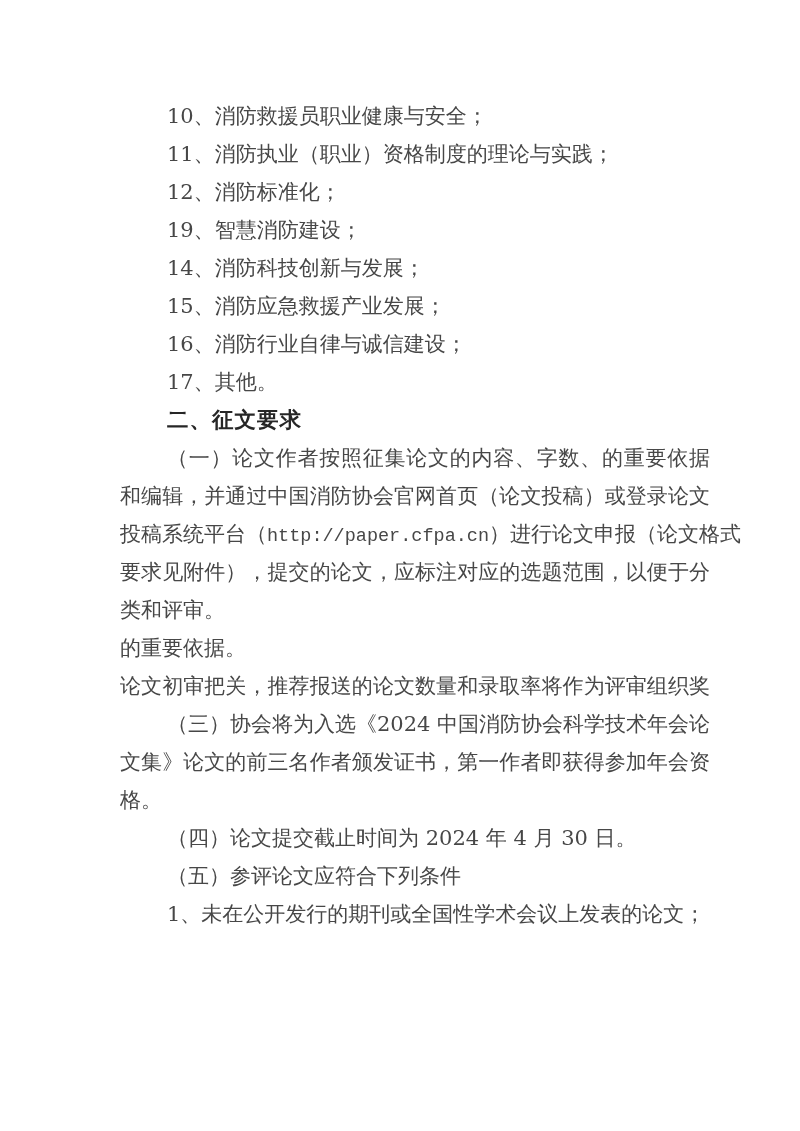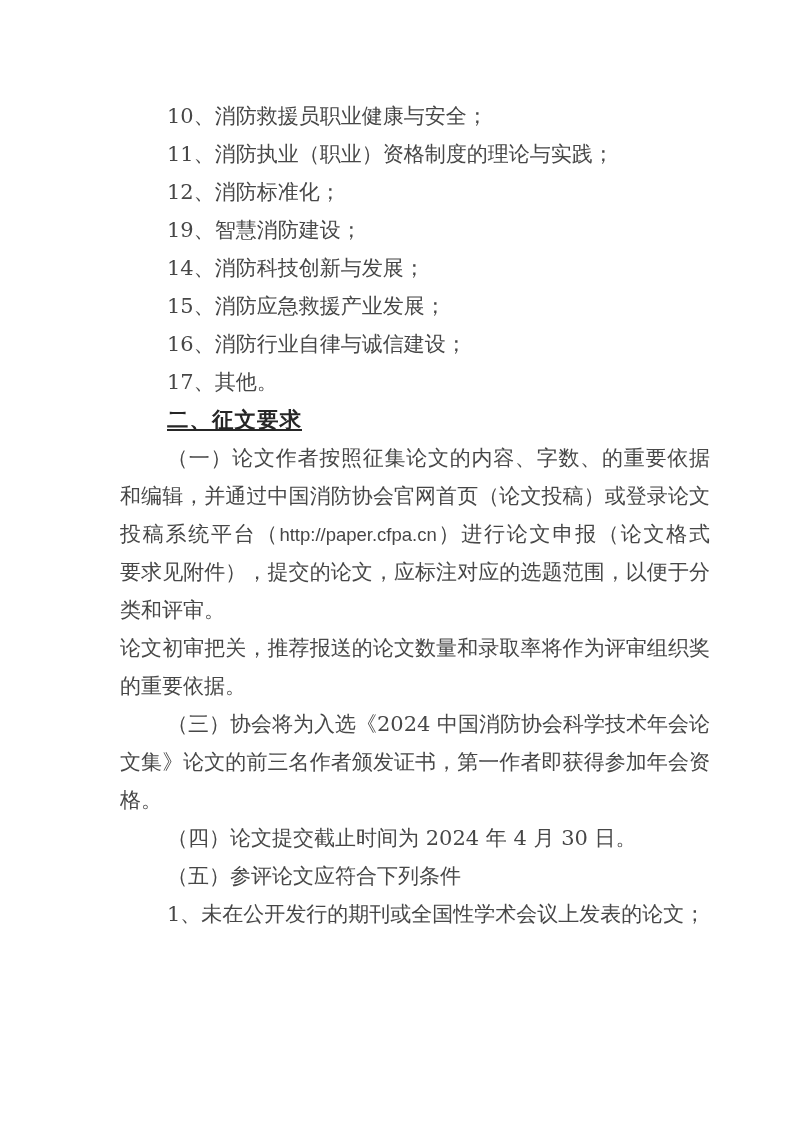--- a/index.html
+++ b/index.html
@@ -36,24 +36,23 @@
   .fill {
     text-align: justify;
     text-align-last: justify;
   }
   .heading {
     font-family: "DejaVu Sans", sans-serif;
     font-weight: 700;
     color: #262626;
     font-size: 21.5px;
     letter-spacing: 1px;
-    text-decoration: underline;
   }
   .url {
-    font-family: Liberation Sans, sans-serif;
+    font-family: Liberation Mono, monospace;
     font-size: 18.5px;
   }
 </style>
 </head>
 <body>
 
 <div class="page">
   <div class="content" id="content" style="color: rgb(71, 71, 71);">
       <div class="line indent">10、消防救援员职业健康与安全；</div>
       <div class="line indent">11、消防执业（职业）资格制度的理论与实践；</div>
@@ -62,22 +61,22 @@
       <div class="line indent">14、消防科技创新与发展；</div>
       <div class="line indent">15、消防应急救援产业发展；</div>
       <div class="line indent">16、消防行业自律与诚信建设；</div>
       <div class="line indent">17、其他。</div>
       <div class="line indent heading">二、征文要求</div>
       <div class="line indent fill">（一）论文作者按照征集论文的内容、字数、的重要依据</div>
       <div class="line fill">和编辑，并通过中国消防协会官网首页（论文投稿）或登录论文</div>
       <div class="line fill"><span>投稿系统平台（</span><span class="url">http://paper.cfpa.cn</span><span>）进行论文申报（论文格式</span></div>
       <div class="line fill">要求见附件），提交的论文，应标注对应的选题范围，以便于分</div>
       <div class="line">类和评审。</div>
+      <div class="line">的重要依据。</div>
       <div class="line fill">论文初审把关，推荐报送的论文数量和录取率将作为评审组织奖</div>
-      <div class="line">的重要依据。</div>
       <div class="line indent fill">（三）协会将为入选《2024 中国消防协会科学技术年会论</div>
       <div class="line fill">文集》论文的前三名作者颁发证书，第一作者即获得参加年会资</div>
       <div class="line">格。</div>
       <div class="line indent">（四）论文提交截止时间为 2024 年 4 月 30 日。</div>
       <div class="line indent">（五）参评论文应符合下列条件</div>
       <div class="line indent">1、未在公开发行的期刊或全国性学术会议上发表的论文；</div>
     </div>
 </div>
 
 </body></html>

